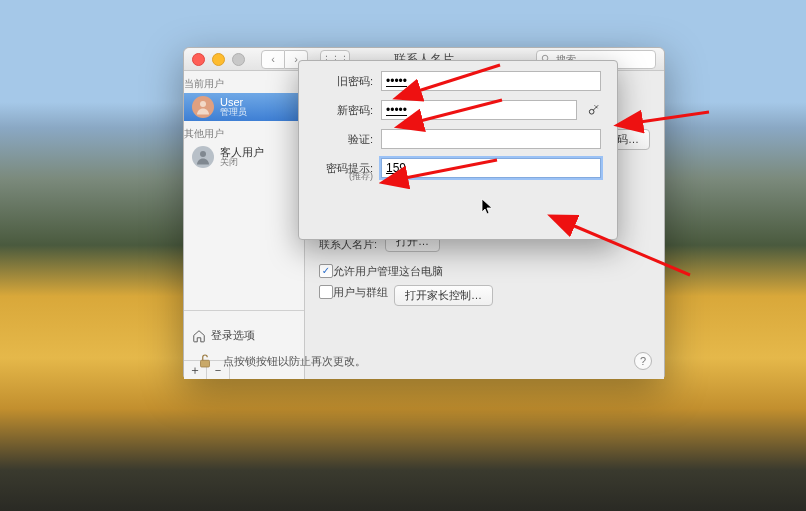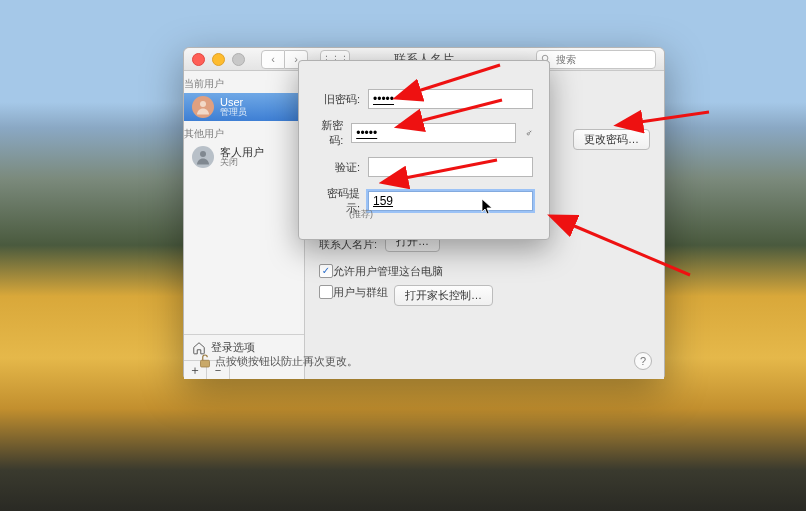--- a/index.html
+++ b/index.html
@@ -50,46 +50,46 @@
   .sb-section-label{font-size:10px;color:#7a7a7a;padding:6px 0 2px}
   .user-row{display:flex;align-items:center;gap:6px;padding:3px 8px}
   .user-row.sel{background:linear-gradient(#6fa8e6,#3e7fd4);color:#fff}
   .user-row.sel .sub{color:#e0ecf8}
   .avatar{width:22px;height:22px;border-radius:11px;background:#ccc;display:flex;align-items:center;justify-content:center;overflow:hidden}
   .avatar svg{width:18px;height:18px}
   .user-txt{display:flex;flex-direction:column;line-height:1.1}
   .user-txt .name{font-size:11px}
   .user-txt .sub{font-size:9px;color:#7a7a7a}
   .sb-spacer{flex:1}
-  .login-opts{border-top:1px solid #d0d0d0;padding:5px 8px;display:flex;align-items:center;gap:5px;font-size:11px;color:#444}
+  .login-opts{border-top:1px solid #d0d0d0;padding:17px 8px;display:flex;align-items:center;gap:5px;font-size:11px;color:#444}
   .house-icon{width:14px;height:14px}
   .plusminus{display:flex;border-top:1px solid #d0d0d0}
   .pm-btn{flex:0 0 22px;height:18px;border-right:1px solid #d0d0d0;display:flex;align-items:center;justify-content:center;color:#3a3a3a;background:#f4f4f4}
 
   .main-pane{flex:1;padding:10px 14px;position:relative;background:#ececec}
   .change-pw-btn{position:absolute;right:14px;top:58px}
   .mac-btn{
     display:inline-block;background:linear-gradient(#fdfdfd,#f0f0f0);border:1px solid #bcbcbc;border-radius:4px;
     font-size:11px;padding:2px 10px;cursor:default;color:#333;
   }
   .mac-btn.primary{background:linear-gradient(#6fa8e6,#3a7fd9);border-color:#2f6cc0;color:#fff}
   .card-row{display:flex;align-items:flex-end;gap:8px;margin-top:150px;font-size:11px;color:#444}
   .chk-row{display:flex;align-items:flex-start;margin-top:12px;font-size:11px;color:#444}
   .chk{width:12px;height:12px;border:1px solid #9a9a9a;border-radius:2px;background:#fff;display:inline-flex;align-items:center;justify-content:center}
   .chk.checked::after{content:"✓";font-size:10px;color:#2a6fd0;line-height:1}
-  .lock-row{position:absolute;left:12px;bottom:8px;display:flex;align-items:center;gap:1px;font-size:11px;color:#555}
+  .lock-row{position:absolute;left:12px;bottom:8px;display:flex;align-items:center;gap:9px;font-size:11px;color:#555}
   .lock-icon{width:18px;height:18px}
   .help-icon{position:absolute;right:12px;bottom:8px;width:16px;height:16px;border:1px solid #b7b7b7;border-radius:50%;display:flex;align-items:center;justify-content:center;font-size:11px;color:#777;background:#fafafa}
 
   
   .sheet{
-    position:absolute;left:298px;top:60px;width:252px;height:180px;
+    position:absolute;left:298px;top:60px;width:320px;height:180px;
     background:#ececec;border:1px solid #b0b0b0;border-radius:4px;
     box-shadow:0 10px 30px rgba(0,0,0,.35);z-index:5;
-    padding:28px 16px 10px;box-sizing:border-box;
+    padding:10px 16px 10px;box-sizing:border-box;
   }
   .sheet .frow{display:flex;align-items:center;margin-bottom:9px;gap:8px}
   .sheet .flabel{width:58px;text-align:right;font-size:11px;color:#3a3a3a}
   .sheet input[type=text],.sheet input[type=password]{
     flex:1;height:18px;border:1px solid #b7b7b7;border-radius:0;background:#fff;font-size:12px;padding:0 4px;text-decoration:underline;
   }
   .sheet input.focus{outline:3px solid rgba(90,160,255,.55);outline-offset:-1px}
   .key-icon{width:14px;height:14px;margin-left:2px}
   .hint-sub{font-size:9px;color:#7a7a7a;display:block;text-align:right;width:58px;margin-top:-10px;margin-bottom:6px}
   .sheet .btn-row{display:flex;justify-content:flex-end;gap:10px;margin-top:6px}

